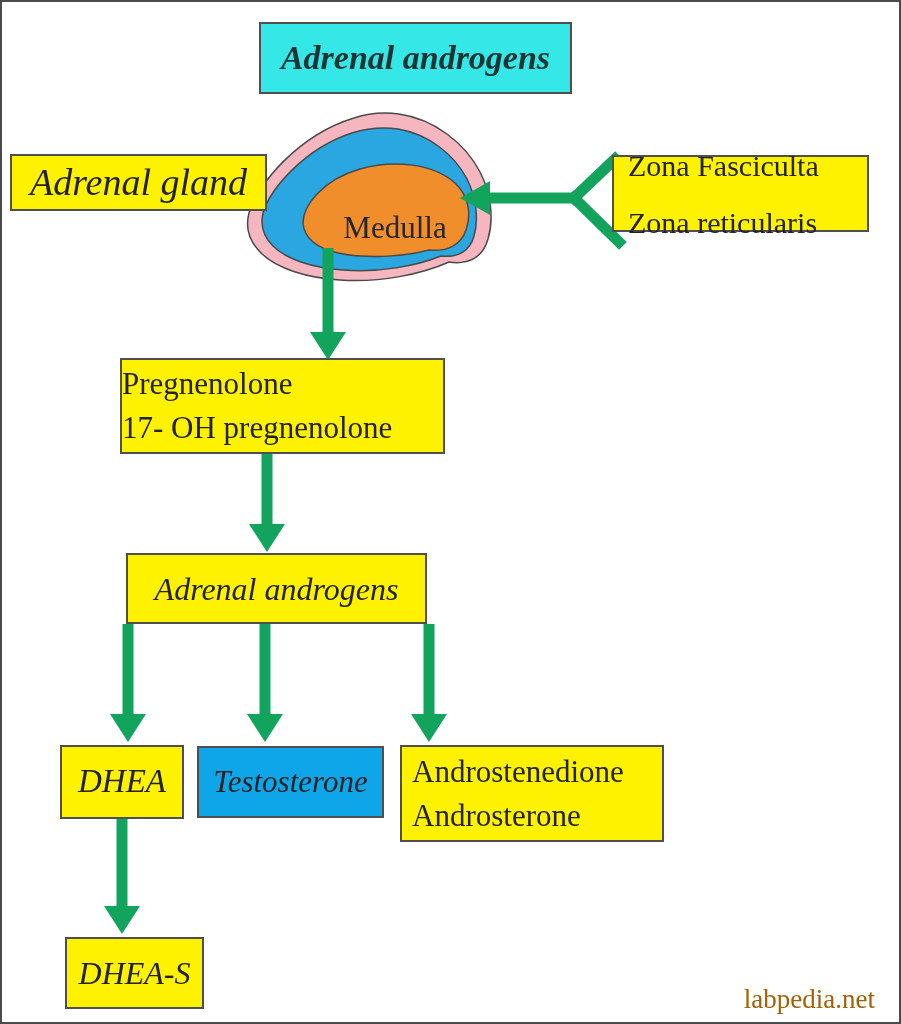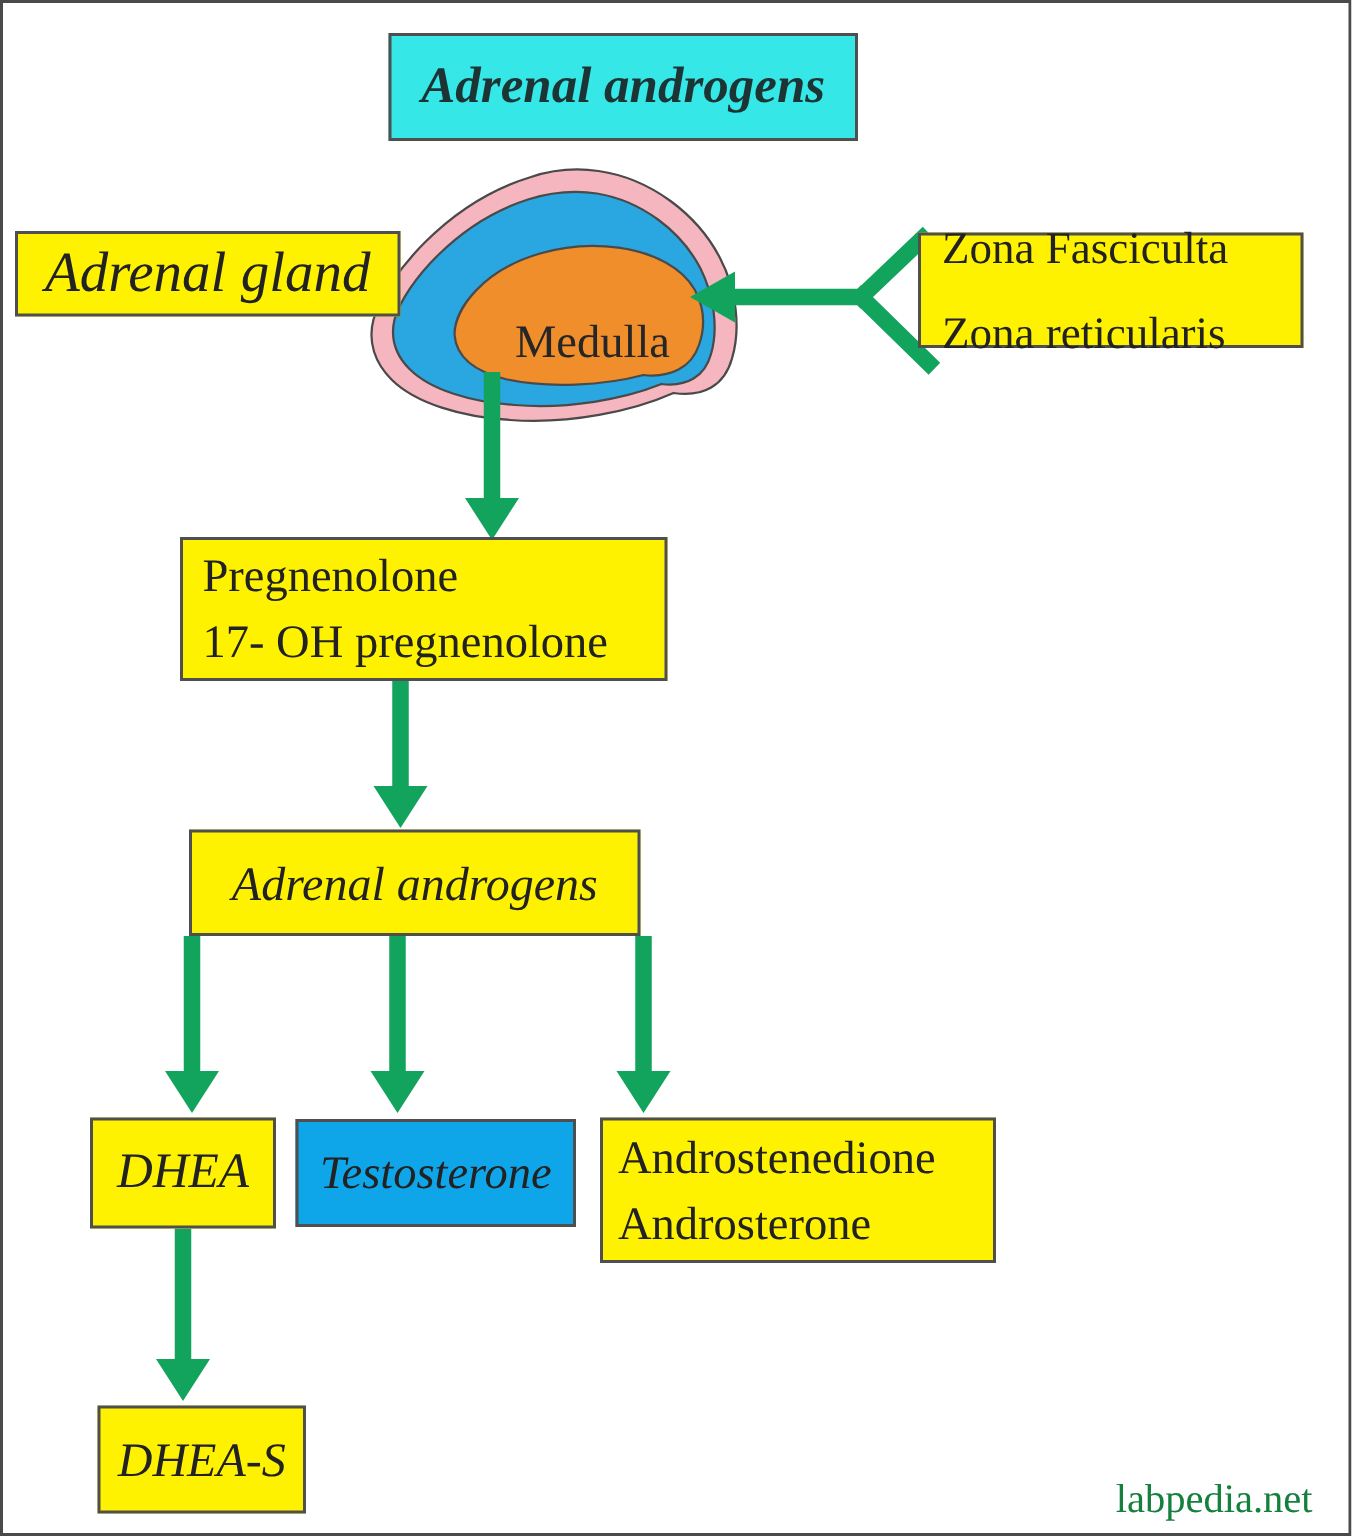--- a/index.html
+++ b/index.html
@@ -51,21 +51,21 @@
     font-size: 31px;
     text-align: center;
     color: #262626;
   }
   .watermark {
     position: absolute;
     z-index: 2;
     right: 24px;
     top: 982px;
     font-size: 27px;
-    color: #15803d;
+    color: #a16207;
   }
   .line { display: block; }
 </style>
 </head>
 <body>
 
 <div class="canvas">
 
   <svg class="layer" width="901" height="1024" viewBox="0 0 901 1024">
 
@@ -121,21 +121,21 @@
     <span>Adrenal gland</span>
   </div>
 
   <div class="medulla-label" style="left:322px; top:208px; width:142px;">Medulla</div>
 
   <div class="box yellow left" style="left:610px; top:153px; width:257px; height:77px; font-size:30px; line-height:37px; padding-left:14px;gap:20px;">
     <span class="line">Zona Fasciculta</span>
     <span class="line">Zona reticularis</span>
   </div>
 
-  <div class="box yellow left" style="left:118px; top:356px; width:325px; height:96px; font-size:31px; line-height:44px; padding-left:13px;">
+  <div class="box yellow left" style="left:118px; top:356px; width:325px; height:96px; font-size:31px; line-height:44px; ">
     <span class="line">Pregnenolone</span>
     <span class="line">17- OH pregnenolone</span>
   </div>
 
   <div class="box yellow center" style="left:124px; top:551px; width:301px; height:71px;">
     <span>Adrenal androgens</span>
   </div>
 
   <div class="box yellow center" style="left:58px; top:743px; width:124px; height:74px; font-size:33px;">
     <span>DHEA</span>

